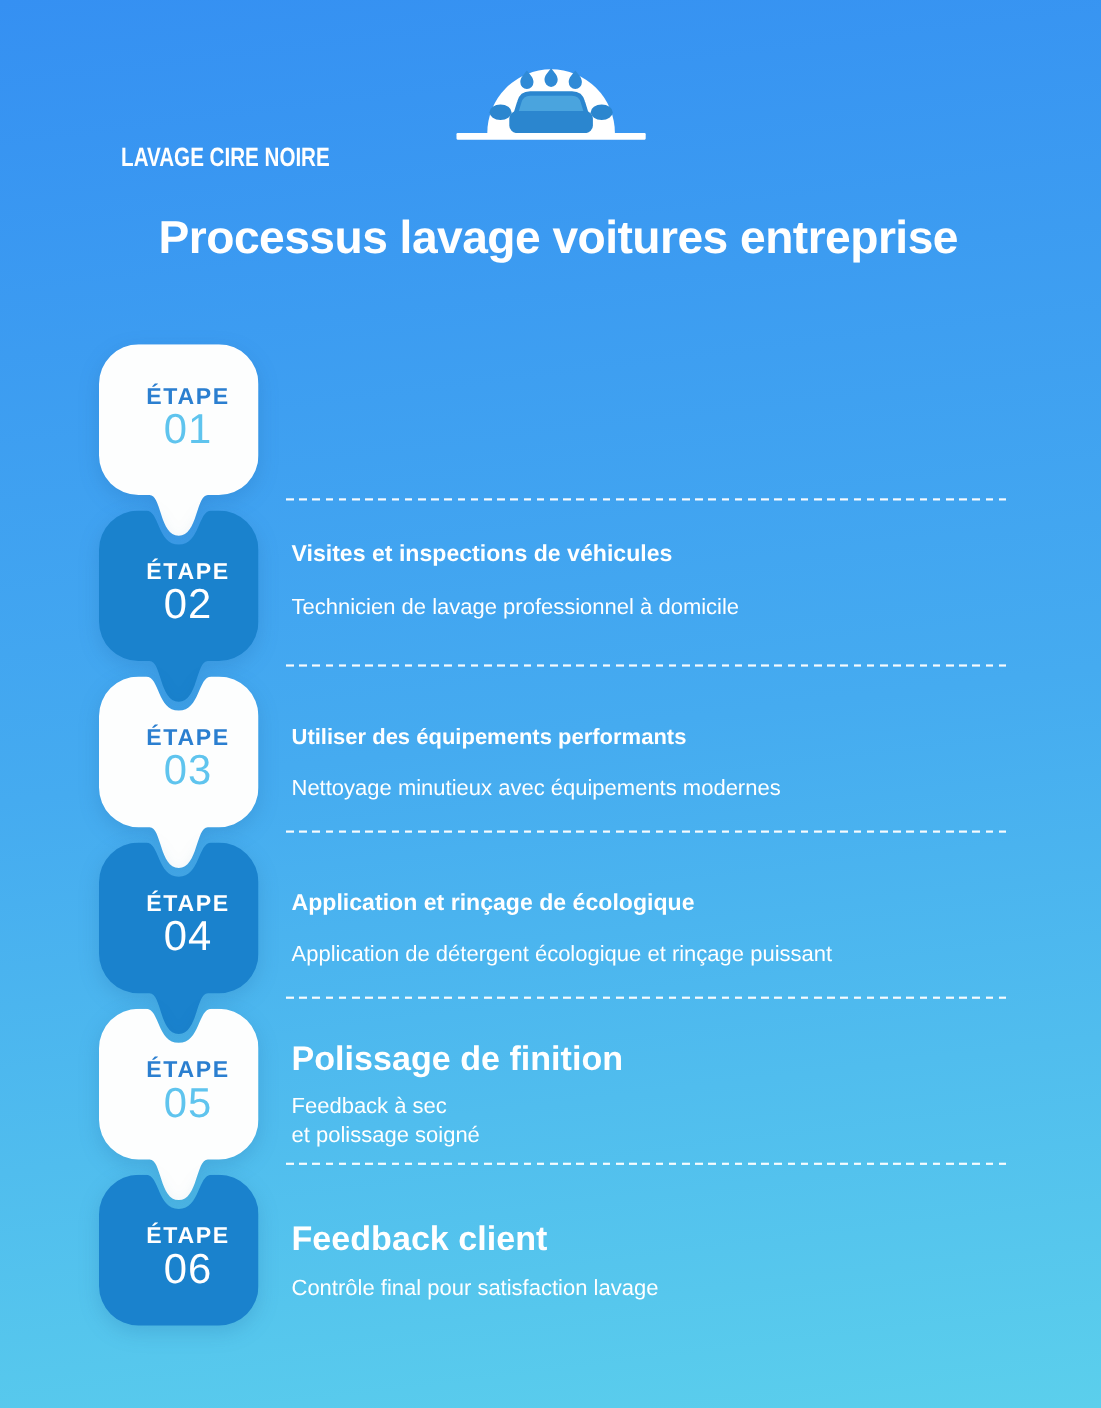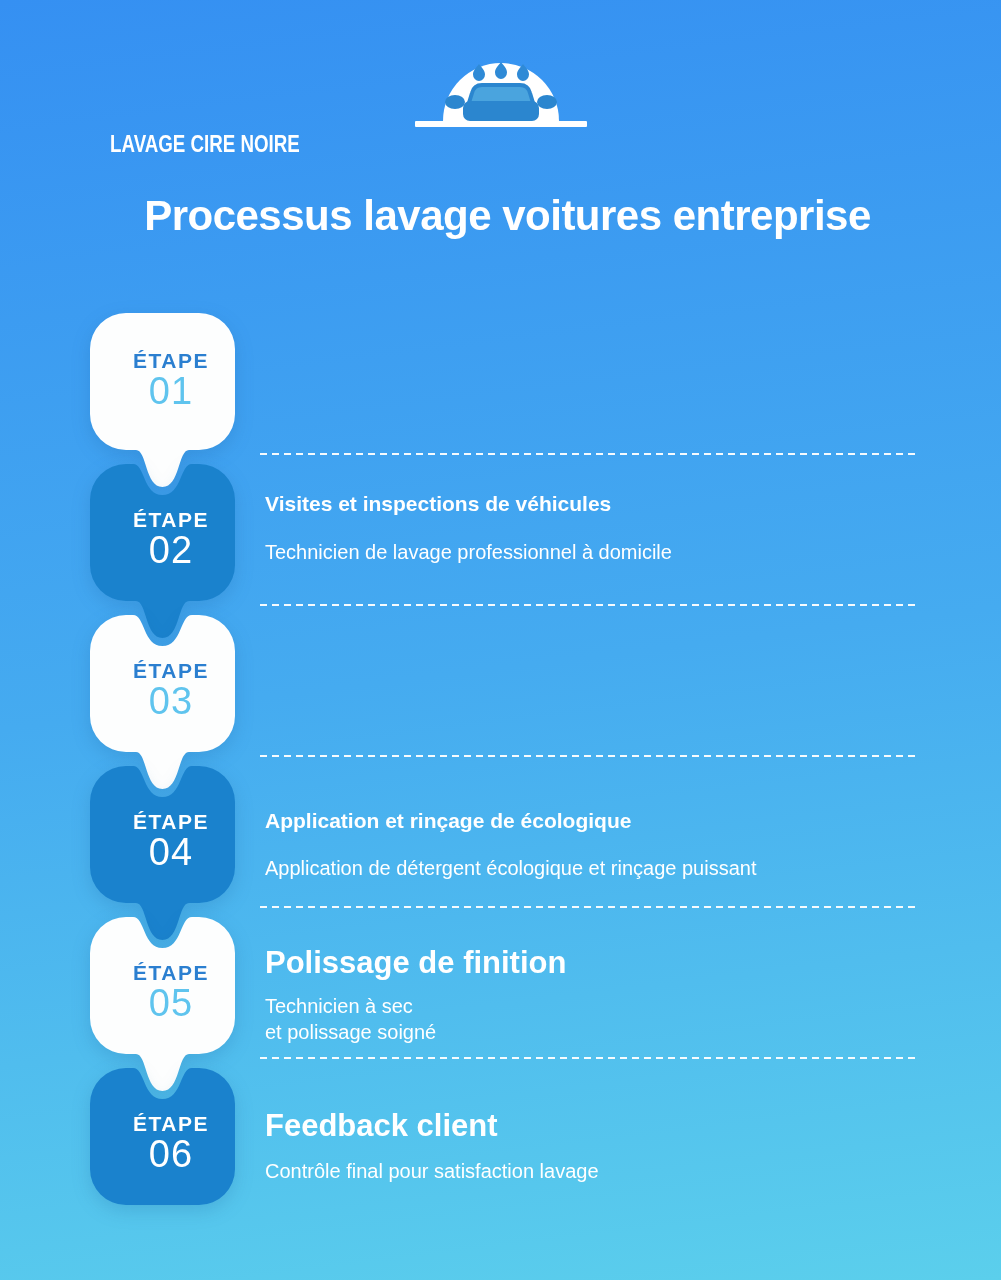--- a/index.html
+++ b/index.html
@@ -157,20 +157,24 @@
     <section class="step notched">
       <div class="badge">
         <svg viewBox="0 0 145 176">
           <path d="M 36 0 L 43 0 C 55 0 53 31 72.5 31 C 92 31 90 0 102 0 L 109 0 A 36 36 0 0 1 145 36 L 145 101 A 36 36 0 0 1 109 137 L 99 137 C 88 137 90 174 72.5 174 C 55 174 57 137 46 137 L 36 137 A 36 36 0 0 1 0 101 L 0 36 A 36 36 0 0 1 36 0 Z"></path>
         </svg>
         <div class="badge-text">
           <span class="badge-label">ÉTAPE</span>
           <span class="badge-number">03</span>
         </div>
       </div>
+      <div class="content">
+        <h2 class="step-title">Utiliser des équipements performants</h2>
+        <p class="step-desc">Nettoyage minutieux avec équipements modernes</p>
+      </div>
       <div class="separator"></div>
     </section>
 
     <section class="step notched">
       <div class="badge">
         <svg viewBox="0 0 145 176">
           <path d="M 36 0 L 43 0 C 55 0 53 31 72.5 31 C 92 31 90 0 102 0 L 109 0 A 36 36 0 0 1 145 36 L 145 101 A 36 36 0 0 1 109 137 L 99 137 C 88 137 90 174 72.5 174 C 55 174 57 137 46 137 L 36 137 A 36 36 0 0 1 0 101 L 0 36 A 36 36 0 0 1 36 0 Z"></path>
         </svg>
         <div class="badge-text">
           <span class="badge-label">ÉTAPE</span>
@@ -189,21 +193,21 @@
         <svg viewBox="0 0 145 176">
           <path d="M 36 0 L 43 0 C 55 0 53 31 72.5 31 C 92 31 90 0 102 0 L 109 0 A 36 36 0 0 1 145 36 L 145 101 A 36 36 0 0 1 109 137 L 99 137 C 88 137 90 174 72.5 174 C 55 174 57 137 46 137 L 36 137 A 36 36 0 0 1 0 101 L 0 36 A 36 36 0 0 1 36 0 Z"></path>
         </svg>
         <div class="badge-text">
           <span class="badge-label">ÉTAPE</span>
           <span class="badge-number">05</span>
         </div>
       </div>
       <div class="content">
         <h2 class="step-title">Polissage de finition</h2>
-        <p class="step-desc">Technicien à sec
+        <p class="step-desc">Feedback à sec
  et polissage soigné</p>
       </div>
       <div class="separator"></div>
     </section>
 
     <section class="step notched">
       <div class="badge">
         <svg viewBox="0 0 145 176">
           <path d="M 36 0 L 43 0 C 55 0 53 31 72.5 31 C 92 31 90 0 102 0 L 109 0 A 36 36 0 0 1 145 36 L 145 101 A 36 36 0 0 1 109 137 L 36 137 A 36 36 0 0 1 0 101 L 0 36 A 36 36 0 0 1 36 0 Z"></path>
         </svg>

